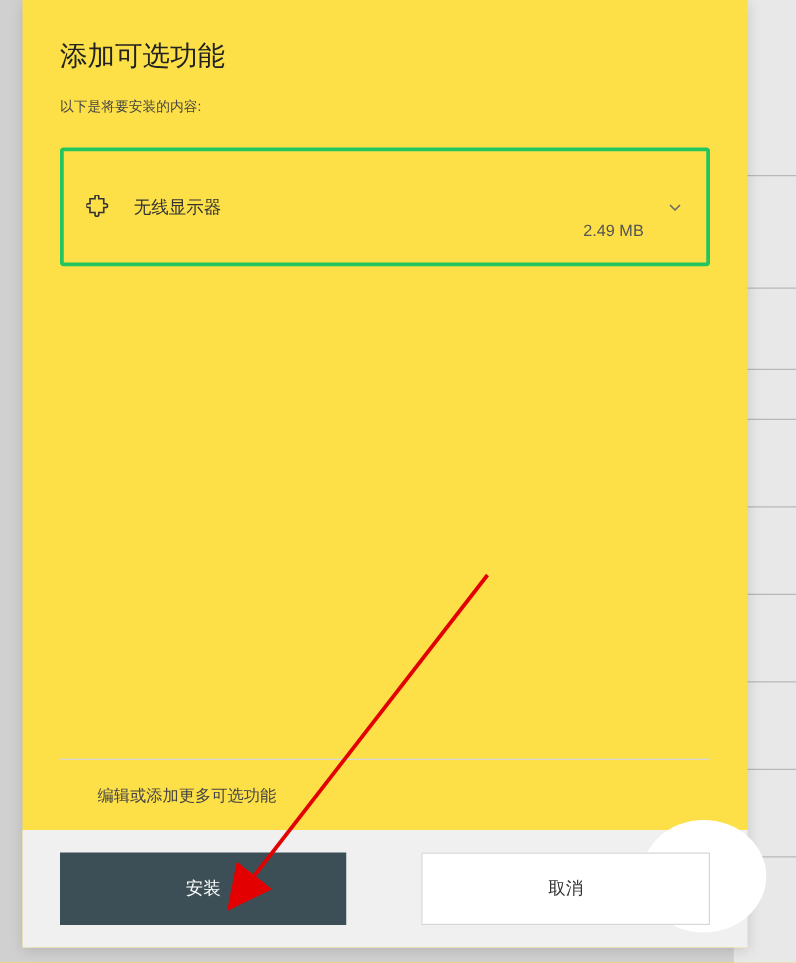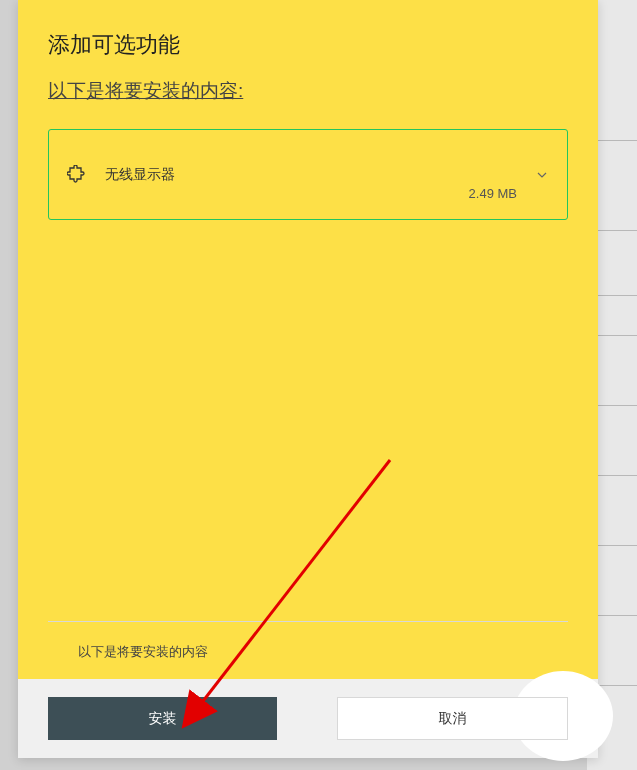--- a/index.html
+++ b/index.html
@@ -45,31 +45,30 @@
     .dialog-header {
       padding: 30px 30px 10px 30px;
     }
     .dialog-title {
       font-size: 22px;
       font-weight: 400;
       color: #222;
       margin-bottom: 18px;
     }
     .dialog-subtitle {
-      font-size: 19px;
+      font-size: 11px;
       color: #444;
-      text-decoration: underline;
     }
     .feature-list {
       padding: 15px 30px 0 30px;
       flex: 1;
       overflow-y: auto;
     }
     .feature-item {
-      border: 1px solid #22c55e;
+      border: 3px solid #22c55e;
       border-radius: 3px;
       padding: 18px 18px;
       display: flex;
       align-items: center;
       cursor: pointer;
     }
     .feature-icon {
       width: 20px;
       height: 20px;
       margin-right: 18px;
@@ -111,21 +110,21 @@
     }
     .dialog-footer {
       background: #f0f0f0;
       padding: 18px 30px;
       display: flex;
       gap: 12px;
       position: relative;
     }
     .btn {
       flex: 1;
-      height: 43px;
+      height: 58px;
       border: none;
       font-size: 14px;
       cursor: pointer;
       font-family: inherit;
     }
     .btn-primary {
       background: #3d4f56;
       color: #ffffff;
     }
     .btn-secondary {
@@ -187,21 +186,21 @@
       <span class="chevron">
         <svg width="14" height="14" viewBox="0 0 14 14" fill="none" stroke="#666" stroke-width="1.2">
           <path d="M3 5 L7 9 L11 5"></path>
         </svg>
       </span>
     </div>
   </div>
 
   <div class="edit-link-section">
     <div class="edit-link-inner">
-      <a class="edit-link">以下是将要安装的内容</a>
+      <a class="edit-link">编辑或添加更多可选功能</a>
     </div>
   </div>
 
   <div class="dialog-footer">
     <div class="footer-curve"></div>
     <button class="btn btn-primary">安装</button>
     <button class="btn btn-secondary">取消</button>
   </div>
 </div>
 

